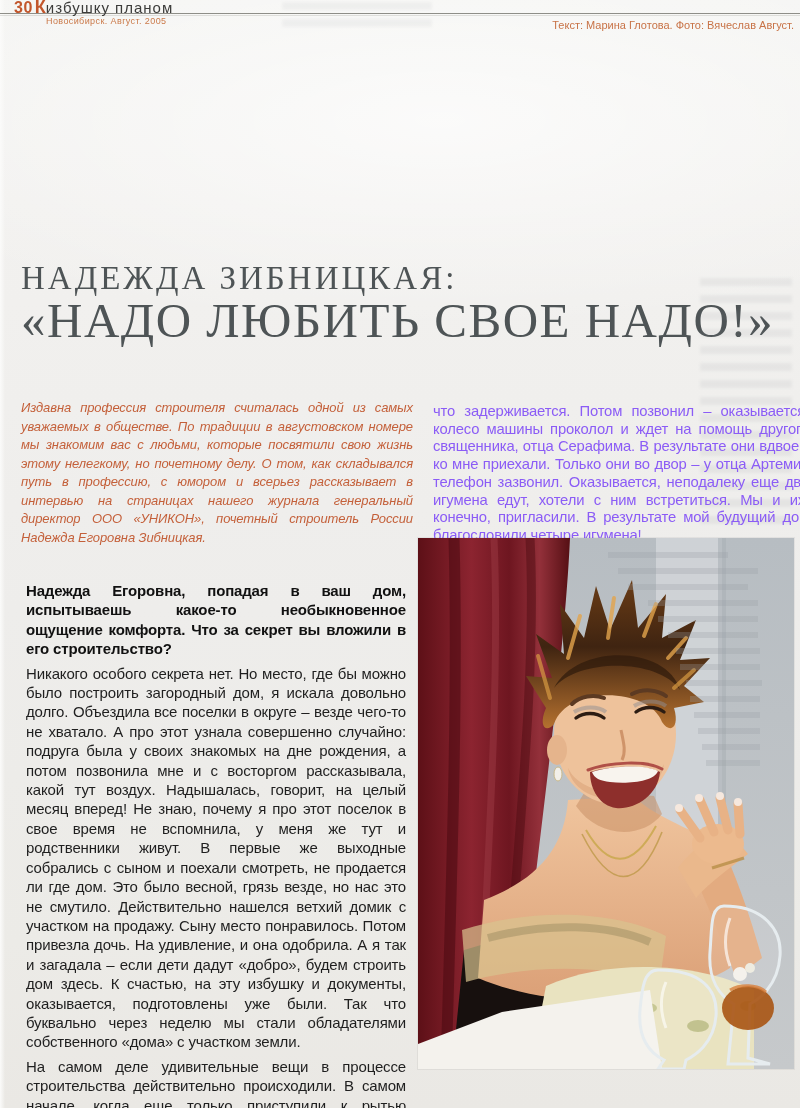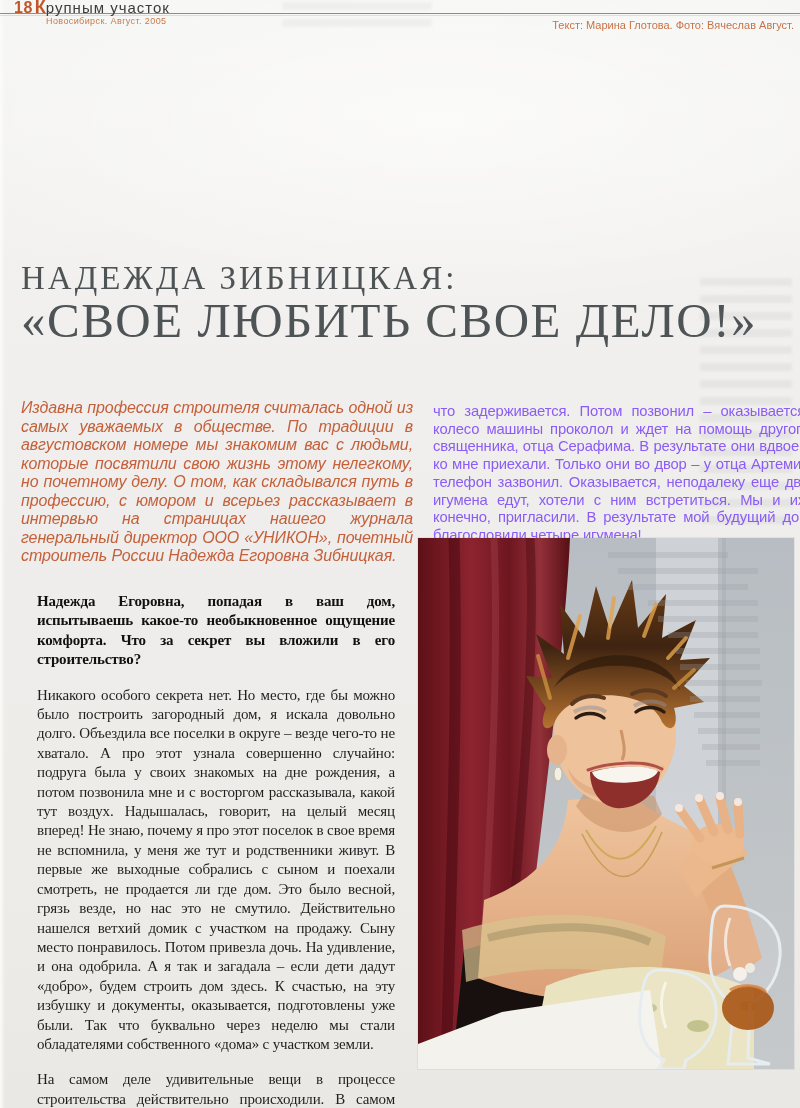--- a/index.html
+++ b/index.html
@@ -27,53 +27,53 @@
     filter:blur(1.5px);}
   .ghost-top{left:282px;top:2px;width:150px;height:26px;opacity:.07;}
   .ghost-title{left:700px;top:278px;width:92px;height:250px;}
   
   .title-block{position:absolute;left:21px;top:262px;color:#4e5456;
     font-family:"Liberation Serif",serif;}
   .kicker{font-size:33px;line-height:1.0;letter-spacing:3px;font-weight:400;}
   .headline{font-size:49px;line-height:1.08;letter-spacing:1.5px;font-weight:400;}
   
   .lead{position:absolute;left:21px;top:399px;width:392px;
-    color:#c4603a;font-size:16px;line-height:18.5px;font-style:italic;
+    color:#c4603a;font-size:13px;line-height:18.5px;font-style:italic;
     text-align:justify;font-weight:500;letter-spacing:-.1px;}
   
   .col-left{position:absolute;left:21px;top:576px;width:390px;
     color:#1f1f1f;font-size:15px;line-height:19.4px;text-align:justify;letter-spacing:-.15px;}
-  .col-left p{margin:16px;font-family:Liberation Serif, serif;}
+  .col-left p{margin:5px;}
   .q{font-weight:bold;color:#111;}
   .q2{margin-top:11px !important;}
   .col-right-text{position:absolute;left:433px;top:403px;width:376px;
     color:#8b5cf6;font-size:14.8px;line-height:17.7px;text-align:justify;letter-spacing:-.15px;}
   .col-right-text p{margin:0;}
   
   .photo{position:absolute;left:418px;top:538px;width:376px;height:531px;
     box-shadow:0 0 0 1px rgba(0,0,0,.05);}
   .photo svg{display:block;width:100%;height:100%;}
 </style>
 </head>
 <body>
 
 <div class="edge-left"></div>
 
 <div class="rule"></div>
 <div class="rule2"></div>
 <div class="masthead">
-  <span class="pagenum">18</span><span class="sec-k">К</span><span class="sec-rest">рупным  участок</span>
+  <span class="pagenum">30</span><span class="sec-k">К</span><span class="sec-rest">избушку  планом</span>
 </div>
 <div class="issue">Новосибирск. Август. 2005</div>
 <div class="credits">Текст: Марина Глотова. Фото: Вячеслав Август.</div>
 <div class="ghost ghost-top"></div>
 
 <div class="title-block">
   <div class="kicker">НАДЕЖДА ЗИБНИЦКАЯ:</div>
-  <div class="headline">«СВОЕ ЛЮБИТЬ СВОЕ ДЕЛО!»</div>
+  <div class="headline">«НАДО ЛЮБИТЬ СВОЕ НАДО!»</div>
 </div>
 <div class="ghost ghost-title"></div>
 
 <div class="lead">Издавна профессия строителя считалась одной из самых уважаемых в обществе. По традиции в августовском номере мы знакомим вас с людьми, которые посвятили свою жизнь этому нелегкому, но почетному делу. О том, как складывался путь в профессию, с юмором и всерьез рассказывает в интервью на страницах нашего журнала генеральный директор ООО «УНИКОН», почетный строитель России Надежда Егоровна Зибницкая.</div>
 
 <div class="col-right-text">
   <p>что задерживается. Потом позвонил – оказывается, колесо машины проколол и ждет на помощь другого священника, отца Серафима. В результате они вдвоем ко мне приехали. Только они во двор – у отца Артемия телефон зазвонил. Оказывается, неподалеку еще два игумена едут, хотели с ним встретиться. Мы и их, конечно, пригласили. В результате мой будущий дом благословили четыре игумена!</p>
 </div>
 
 <div class="col-left">

